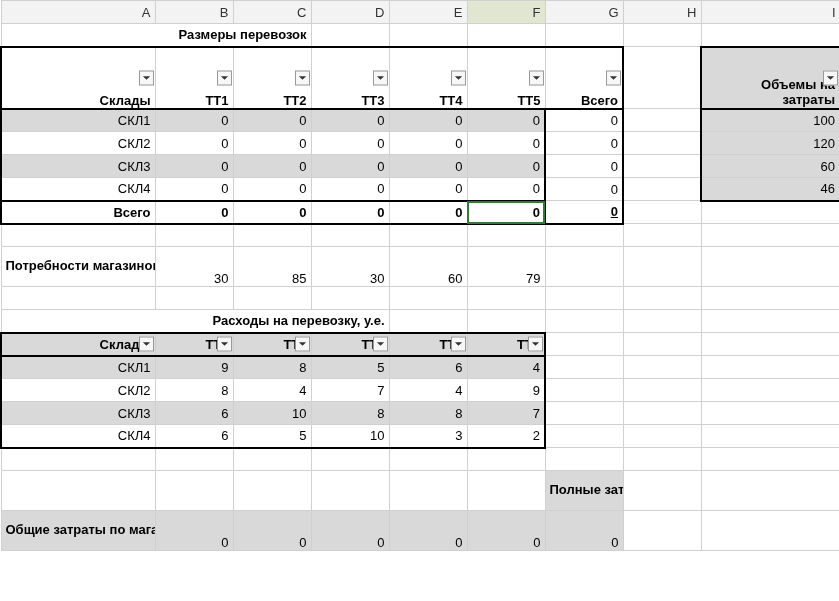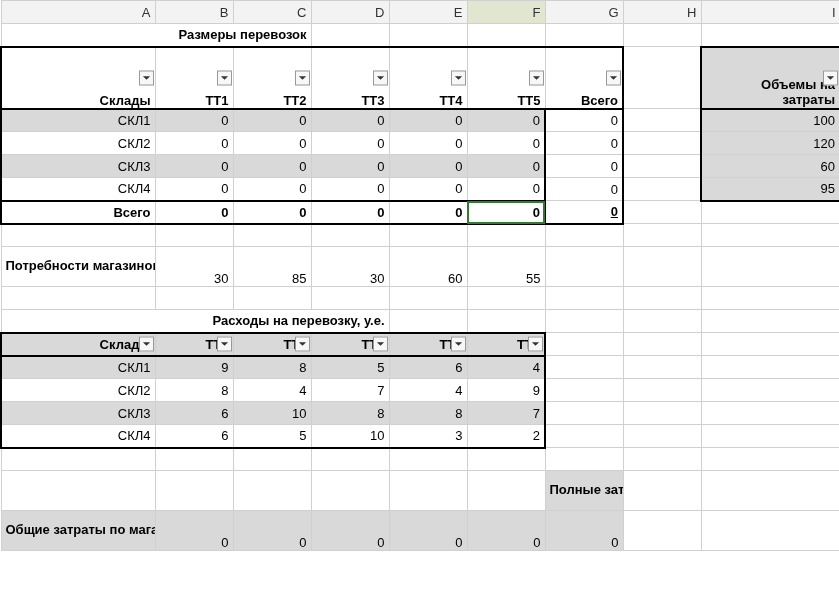--- a/index.html
+++ b/index.html
@@ -199,21 +199,21 @@
   </tr>
   <tr>
     <td class="txt bl bb">СКЛ4</td>
     <td class="bb">0</td>
     <td class="bb">0</td>
     <td class="bb">0</td>
     <td class="bb">0</td>
     <td class="bb br">0</td>
     <td class="br">0</td>
     <td></td>
-    <td class="shade bl br bb">95</td>
+    <td class="shade bl br bb">46</td>
   </tr>
 
   <tr>
     <td class="txt bold bl bb">Всего</td>
     <td class="bold bb">0</td>
     <td class="bold bb">0</td>
     <td class="bold bb">0</td>
     <td class="bold bb">0</td>
     <td class="bold bb br selcell">0</td>
     <td class="bold bb br" style="text-decoration:underline">0</td>
@@ -232,21 +232,21 @@
         <td></td>
         <td></td>
       </tr>
 
   <tr style="height:40px">
     <td class="wrap bold">Потребности магазинов</td>
     <td style="vertical-align:bottom">30</td>
     <td style="vertical-align:bottom">85</td>
     <td style="vertical-align:bottom">30</td>
     <td style="vertical-align:bottom">60</td>
-    <td style="vertical-align:bottom">55</td>
+    <td style="vertical-align:bottom">79</td>
     <td></td>
     <td></td>
     <td></td>
   </tr>
 
   <tr>
         <td></td>
         <td></td>
         <td></td>
         <td></td>

